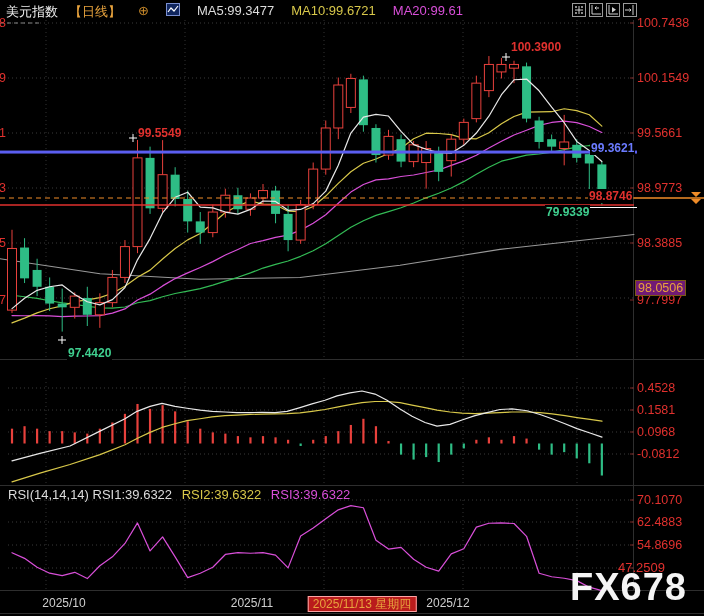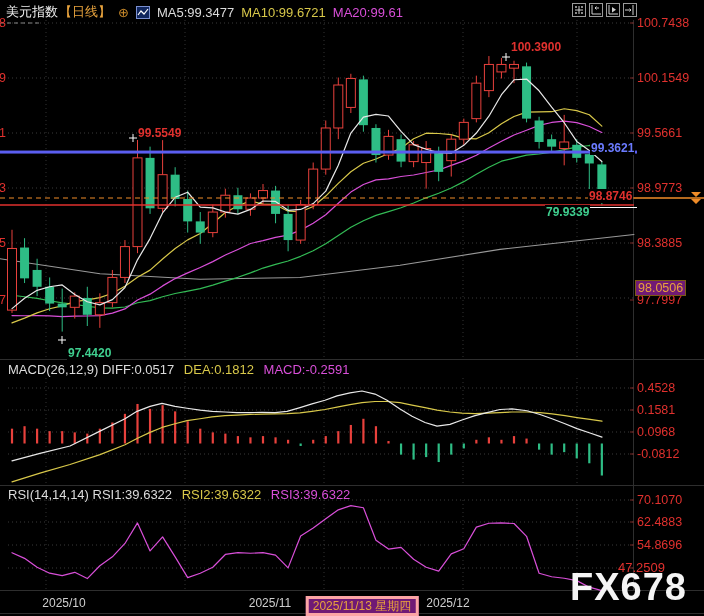--- a/index.html
+++ b/index.html
@@ -1,33 +1,33 @@
 <!DOCTYPE html>
 <html><head>
 <meta charset="utf-8">
 <style>
   html,body{margin:0;padding:0;background:#000;}
   #app{position:relative;width:704px;height:616px;background:#000;overflow:hidden;
        font-family:"Liberation Sans","DejaVu Sans",sans-serif;}
   #chart-svg{position:absolute;left:0;top:0;}
   .lab{position:absolute;white-space:nowrap;font-size:12px;line-height:14px;}
-  .topbar{position:absolute;left:6px;top:3px;display:flex;align-items:center;gap:7px;
+  .topbar{position:absolute;left:6px;top:3px;display:flex;gap:17px;
           font-size:13px;color:#e0e0e0;}
   .topbar .sym{color:#efefef;}
   .topbar .per{color:#e8a33d;}
   .plus-ic{color:#c98a2a;font-size:13px;}
   .kline-ic{width:14px;height:13px;display:inline-block;}
   .toolbar{position:absolute;top:3px;left:572px;display:flex;gap:3px;}
   .tbic{width:14px;height:14px;display:inline-block;}
   .hdr{position:absolute;left:8px;font-size:13px;color:#dcdcdc;white-space:nowrap;}
   .yel{color:#d8c84a;} .mag{color:#d94fd9;} .wht{color:#dcdcdc;}
   .axis-lab{color:#e0312e;}
   .special-lab{color:#e8a33d;border:1px solid #7a5a14;background:#701a75;padding:0 2px;}
   .date-lab{color:#cfcfcf;transform:translateX(-50%);}
-  .date-box{color:#e8a33d;border:3px solid #fca5a5;padding:0 4px;background:#701a75;
+  .date-box{color:#e8a33d;border:1px solid #fca5a5;padding:0 4px;background:#b91c1c;
             transform:translateX(-50%);text-align:right;}
   .ann{position:absolute;font-weight:bold;font-size:12px;line-height:14px;white-space:nowrap;
        background:#000;padding:0 1px;}
   .watermark{position:absolute;left:570px;top:549px;font-size:38px;font-weight:bold;
              color:#f5f5f5;letter-spacing:1px;margin-top:17px;}
 </style>
 </head>
 <body>
 
 <div id="app">
@@ -303,26 +303,20 @@
     </span>
     <span class="tbic">
       <svg width="14" height="14">
           <rect x="0.5" y="0.5" width="13" height="13" fill="none" stroke="#9a9a9a"></rect>
           <line x1="10" y1="2" x2="10" y2="12" stroke="#cfcfcf"></line>
           <path d="M2 7 L8 7 M6.5 5.5 L8 7 L6.5 8.5" fill="none" stroke="#cfcfcf"></path>
         </svg>
     </span>
   </div>
 
-  <div class="hdr" style="top:362px;">
-    <span>MACD(26,12,9)</span>
-    <span>DIFF:0.0517</span>
-    <span class="yel" style="margin-left:6px;">DEA:0.1812</span>
-    <span class="mag" style="margin-left:6px;">MACD:-0.2591</span>
-  </div>
 
   <div class="hdr" style="top:487px;">
     <span>RSI(14,14,14)</span>
     <span>RSI1:39.6322</span>
     <span class="yel" style="margin-left:6px;">RSI2:39.6322</span>
     <span class="mag" style="margin-left:6px;margin-top:24px;">RSI3:39.6322</span>
   </div>
 
   <div id="labels">
       <div class="lab axis-lab" style="left: 637px; top: 16px; font-size: 12.5px;">100.7438</div>
@@ -340,19 +334,19 @@
       <div class="lab axis-lab" style="left: 637px; top: 515px; font-size: 12.5px;">62.4883</div>
       <div class="lab axis-lab" style="left: 637px; top: 538px; font-size: 12.5px;">54.8696</div>
       <div class="lab axis-lab" style="left: 618px; top: 561px; font-size: 13px;">47.2509</div>
       <div class="ann" style="left: 137px; top: 126px; color: rgb(224, 49, 46);">99.5549</div>
       <div class="ann" style="left: 510px; top: 40px; color: rgb(224, 49, 46);">100.3900</div>
       <div class="ann" style="left: 67px; top: 346px; color: rgb(63, 207, 143);">97.4420</div>
       <div class="ann" style="left: 590px; top: 141px; color: rgb(107, 123, 255);">99.3621</div>
       <div class="ann" style="left: 588px; top: 189px; color: rgb(224, 49, 46);">98.8746</div>
       <div class="ann" style="left: 545px; top: 205px; color: rgb(63, 207, 143);">79.9339</div>
       <div class="lab date-lab" style="left: 64px; top: 596px;">2025/10</div>
-      <div class="lab date-lab" style="left: 270px; top: 596px;">2025/11</div>
+      <div class="lab date-lab" style="left: 252px; top: 596px;">2025/11</div>
       <div class="lab date-box" style="left: 362px; top: 596px;">2025/11/13 星期四</div>
       <div class="lab date-lab" style="left: 448px; top: 596px;">2025/12</div>
     </div>
 
   <div class="watermark">FX678</div>
 </div>
 
 </body></html>

